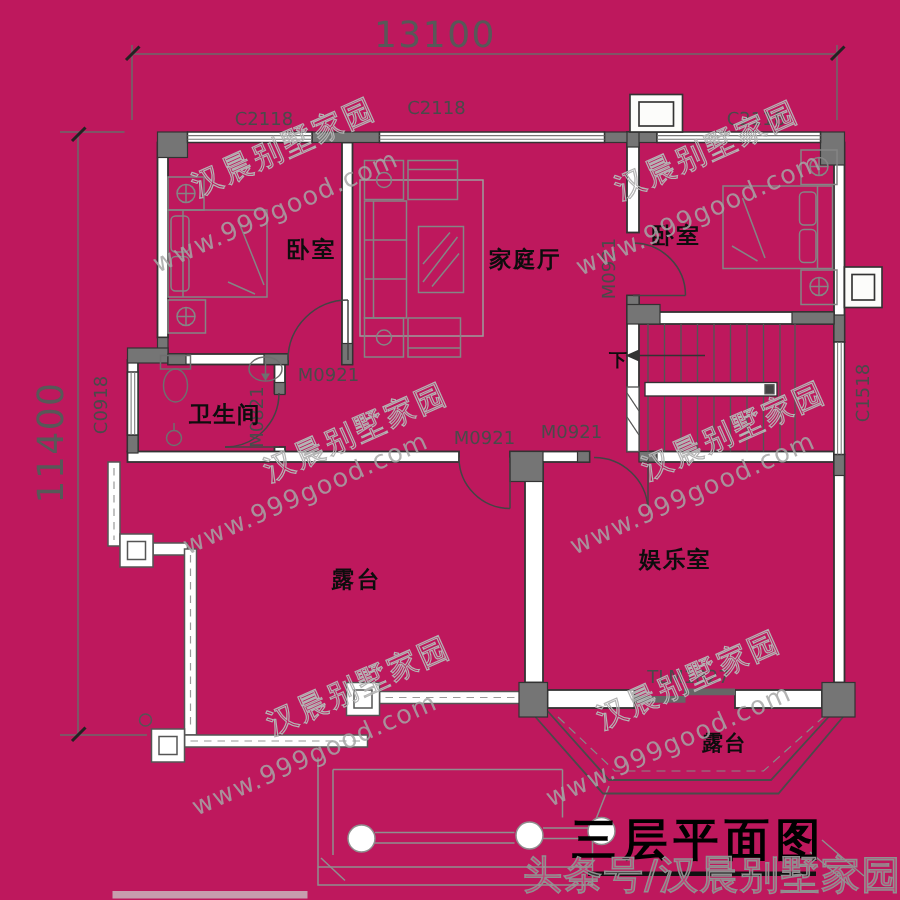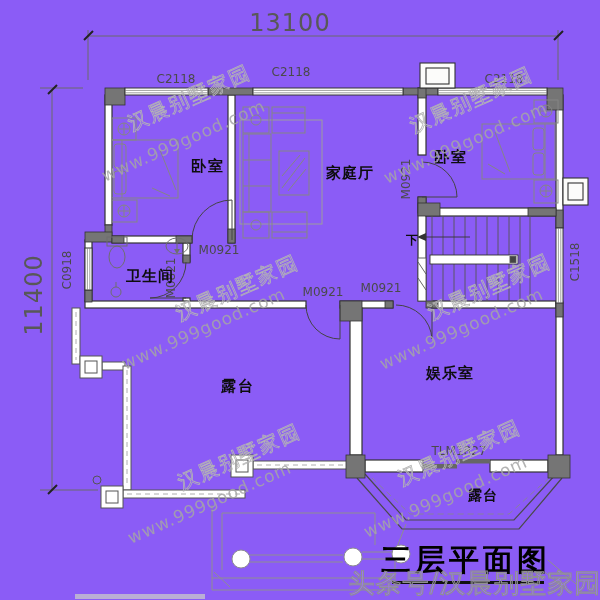--- a/index.html
+++ b/index.html
@@ -1,16 +1,16 @@
 <!DOCTYPE html>
 <html><head>
 <meta charset="utf-8">
 <style>
   html,body{margin:0;padding:0;background:#ffffff;}
-  #stage{position:relative;width:600px;height:600px;background:#8b5cf6;overflow:hidden;
+  #stage{position:relative;width:600px;height:600px;background:#be185d;overflow:hidden;
          font-family:"DejaVu Sans", "Liberation Sans", sans-serif;}
   svg text{font-family:"DejaVu Sans", "Liberation Sans", sans-serif;}
   .room-label{font-weight:bold;fill:#0d0d0d;}
   .open-label{fill:#4a4a4a;}
   .dim-label{fill:#585858;}
   .wm-brand{stroke:#b4b4b4;fill:none;stroke-width:0.8;letter-spacing:2px;}
   .wm-site{fill:#a6a6a6;opacity:0.85;letter-spacing:1px;}
 </style>
 </head>
 <body>

